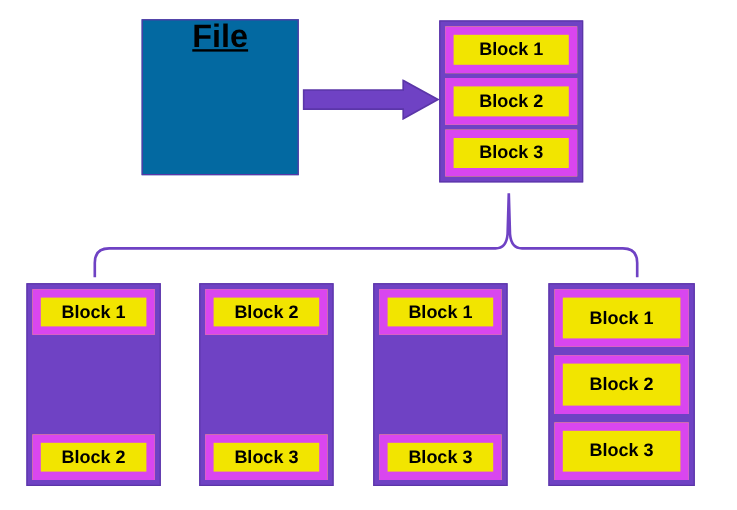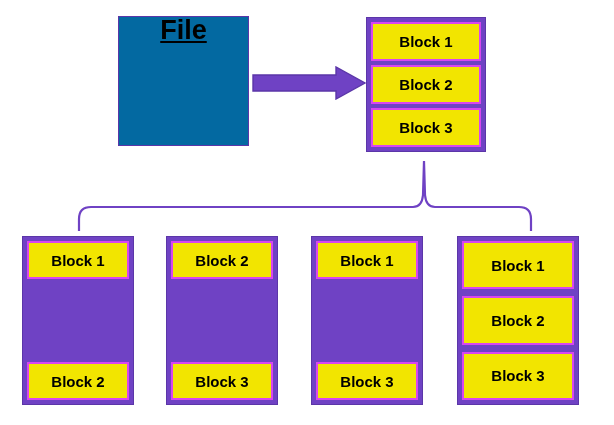--- a/index.html
+++ b/index.html
@@ -63,21 +63,21 @@
     flex-direction: column;
     gap: 4px;
   }
   .stack-top .blk {
     flex: 1 1 0;
   }
 
   
   .blk {
     background: #f2e500;
-    border: 2px solid #d946ef;
+    border: 7px solid #d946ef;
     box-sizing: border-box;
     display: flex;
     align-items: center;
     justify-content: center;
     color: #000000;
     font-weight: bold;
     font-size: 15px;
     line-height: 1;
     white-space: nowrap;
   }

